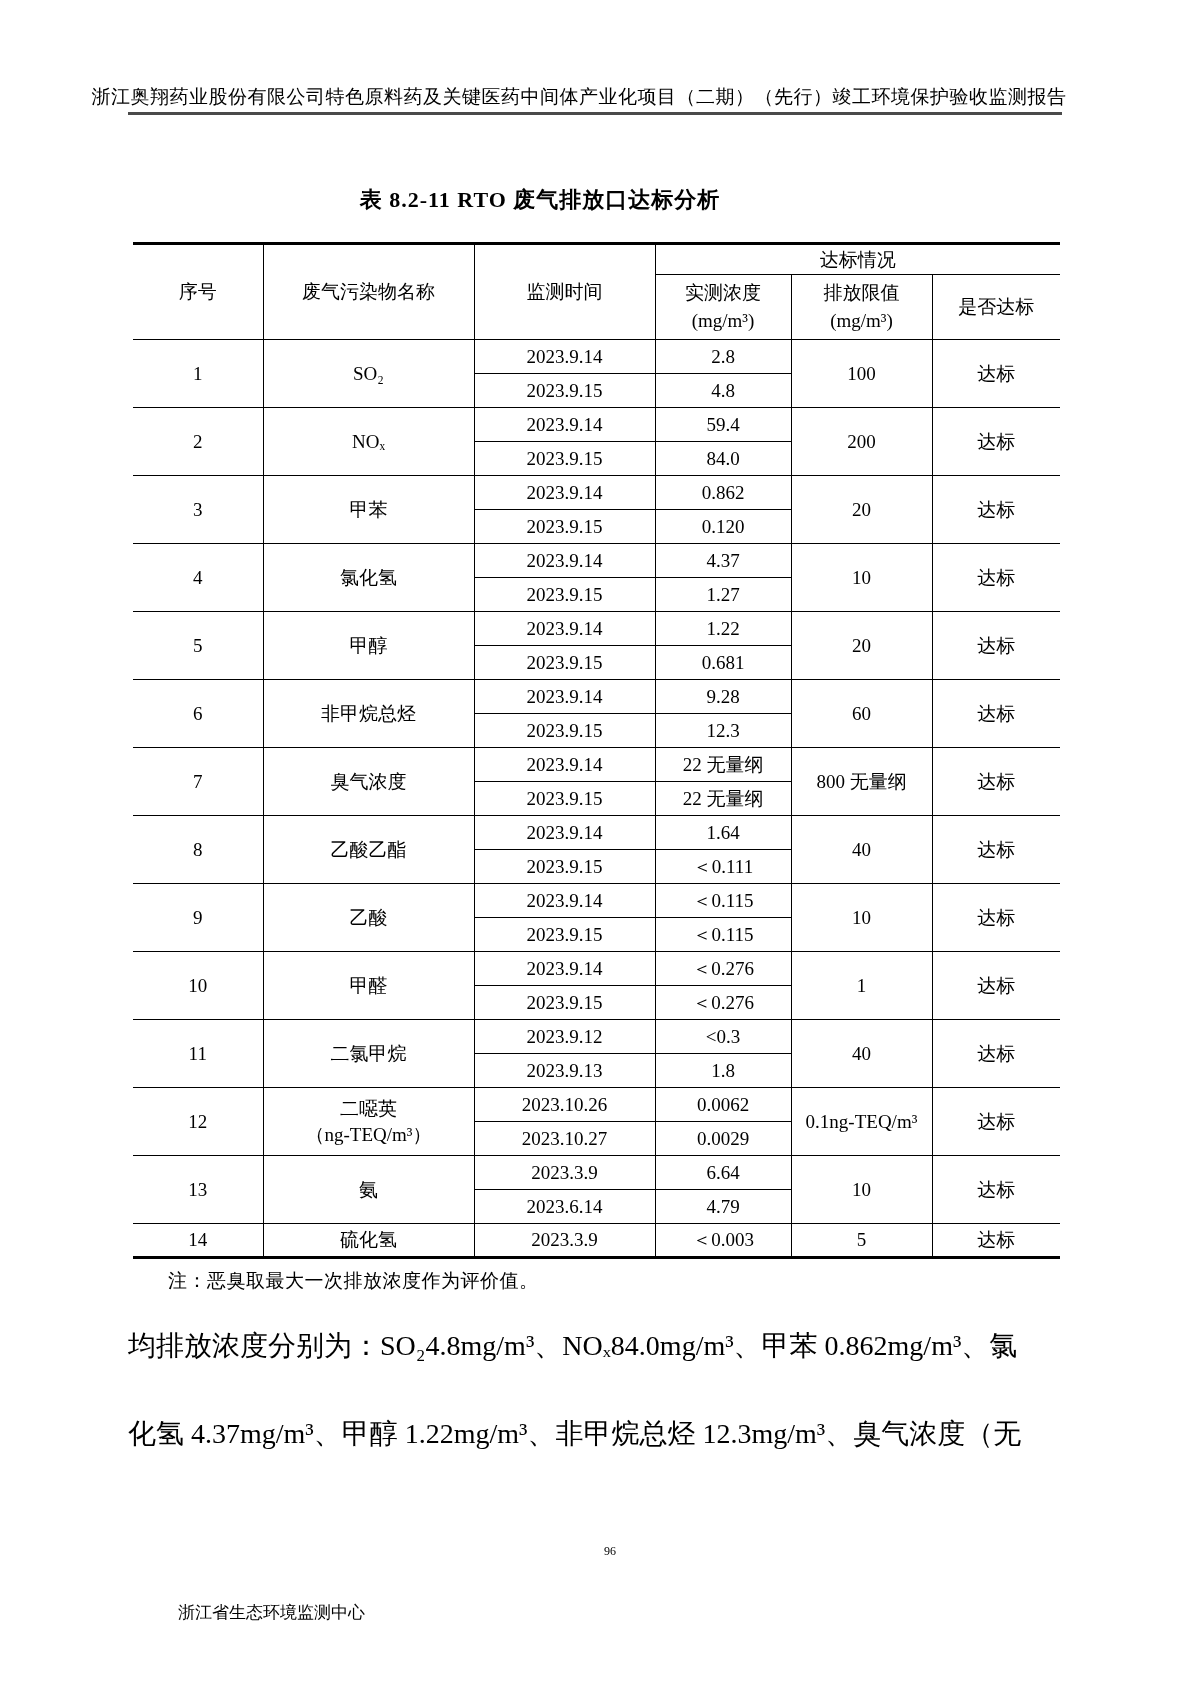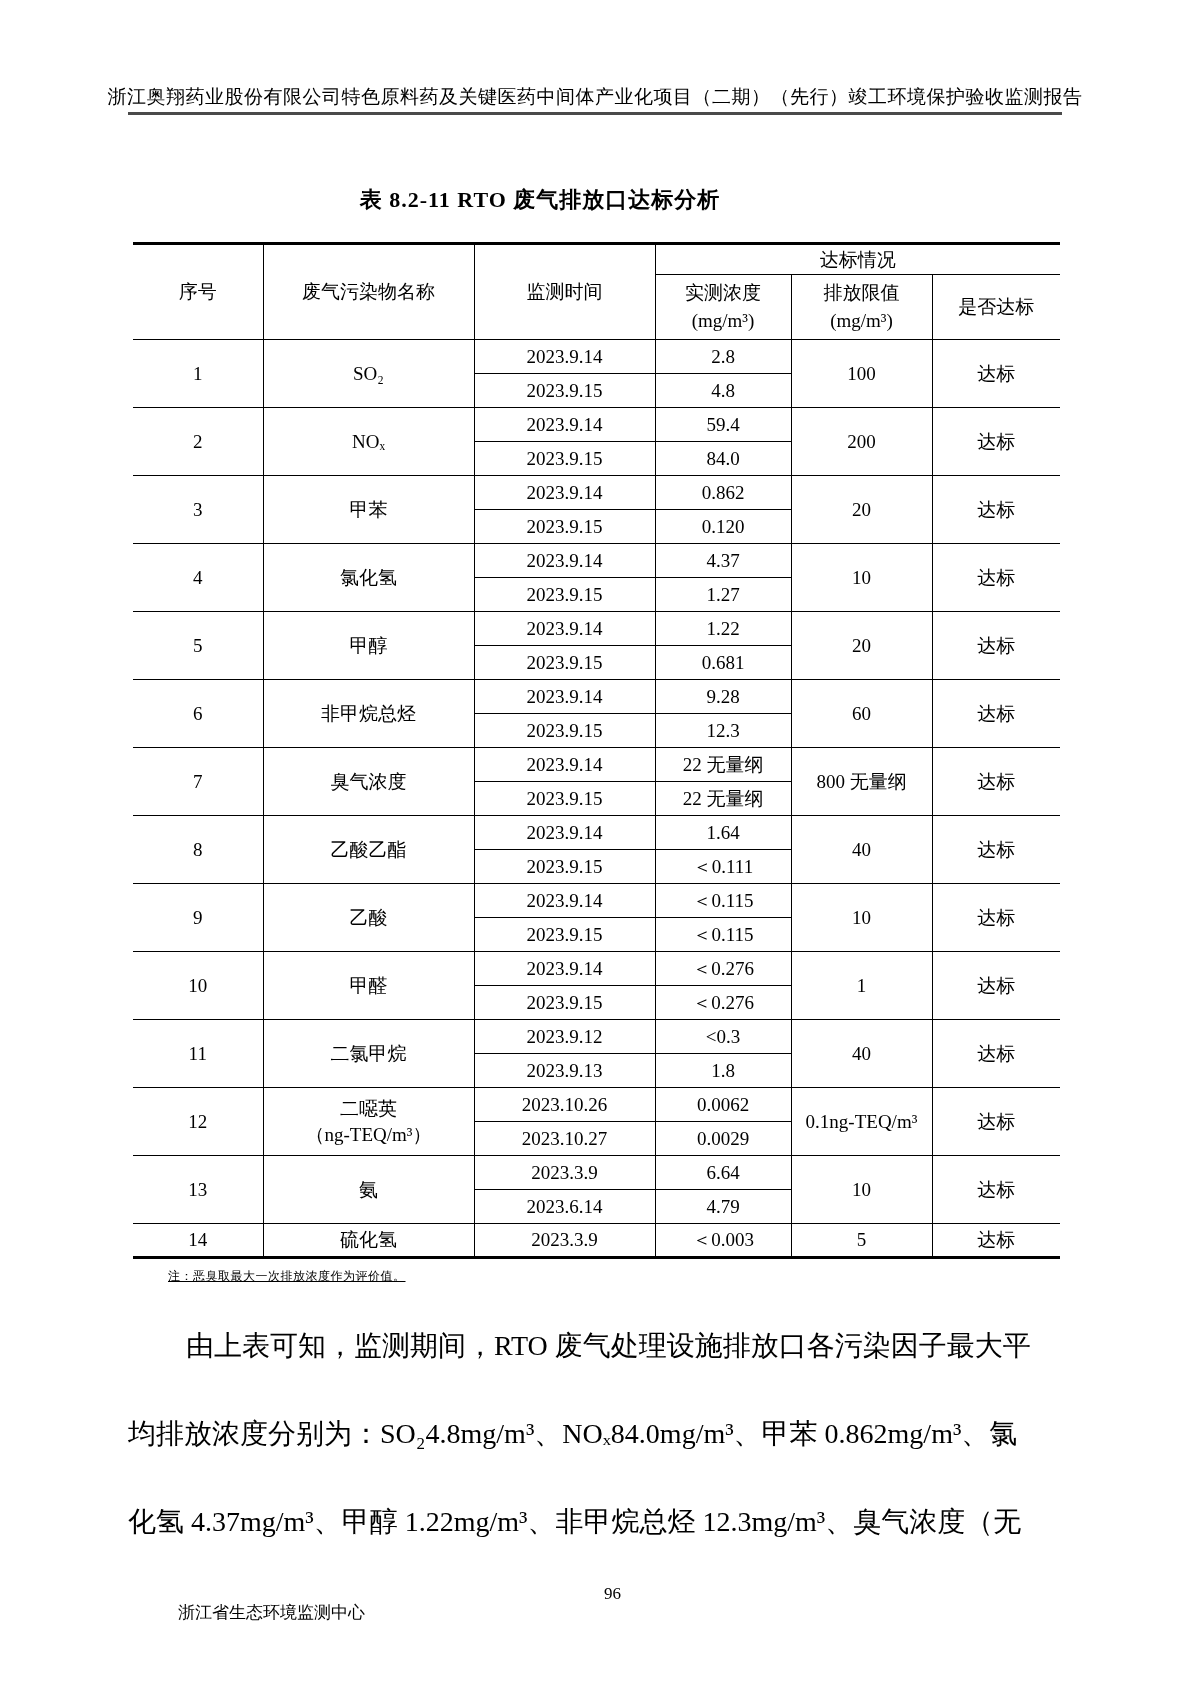--- a/index.html
+++ b/index.html
@@ -6,21 +6,21 @@
   html, body { background: #ffffff; }
   body {
     width: 1190px; height: 1683px;
     position: relative;
     font-family: "Liberation Serif", "DejaVu Serif", serif;
     color: #000;
     overflow: hidden;
   }
 
   .doc-header-text {
-    position: absolute; left: 64px; top: 84px; width: 1062px;
+    position: absolute; left: 48px; top: 84px; width: 1062px;
     text-align: center; font-size: 19px; letter-spacing: 0.5px;
     white-space: nowrap;
   }
   .doc-header-rule {
     position: absolute; left: 128px; top: 112px; width: 934px; height: 3px;
     background: #4a4a4a;
   }
 
   .table-caption {
     position: absolute; left: 0; top: 185px; width: 1080px;
@@ -53,35 +53,35 @@
 
   .data-table thead tr.hrow-top th { height: 31px; }
   .data-table thead tr.hrow-sub th { height: 65px; }
   .data-table tbody td { height: 34px; }
 
   .c-name { white-space: pre-line; margin-left: 28px; }
   .th-stack div { line-height: 1.45; }
 
   .table-note {
     position: absolute; left: 168px; top: 1268px;
-    font-size: 12px; letter-spacing: 0.5px; text-decoration: underline;
+    font-size: 19px; letter-spacing: 0.5px;
   }
 
   .body-text { position: absolute; left: 128px; top: 1302px; width: 935px; }
   .para-line {
     height: 88px; line-height: 88px;
     font-size: 28px; white-space: nowrap; text-align: left;
   }
   .para-line.indent { padding-left: 58px; }
 
   .doc-footer-org {
     position: absolute; left: 178px; top: 1576px; font-size: 17px; margin-top: 25px;
   }
   .doc-footer-page {
-    position: absolute; left: 604px; top: 1584px; font-size: 17px;
+    position: absolute; left: 604px; top: 1544px; font-size: 12px;
   }
 </style>
 </head>
 <body>
 
 <div class="doc-header-text">浙江奥翔药业股份有限公司特色原料药及关键医药中间体产业化项目（二期）（先行）竣工环境保护验收监测报告</div>
 <div class="doc-header-rule"></div>
 
 <div class="table-caption">表 8.2-11 RTO 废气排放口达标分析</div>
 
@@ -278,19 +278,18 @@
         <td class="c-value">＜0.003</td>
         <td class="c-limit">5</td>
         <td class="c-status">达标</td>
       </tr>
     </tbody>
 </table>
 
 <div class="table-note">注：恶臭取最大一次排放浓度作为评价值。</div>
 
 <div class="body-text">
-  <div class="para-line indent">由上表可知，监测期间，RTO 废气处理设施排放口各污染因子最大平</div>
   <div class="para-line">均排放浓度分别为：SO₂4.8mg/m³、NOₓ84.0mg/m³、甲苯 0.862mg/m³、氯</div>
   <div class="para-line">化氢 4.37mg/m³、甲醇 1.22mg/m³、非甲烷总烃 12.3mg/m³、臭气浓度（无</div>
 </div>
 
 <div class="doc-footer-org">浙江省生态环境监测中心</div>
 <div class="doc-footer-page">96</div>
 
 </body></html>

